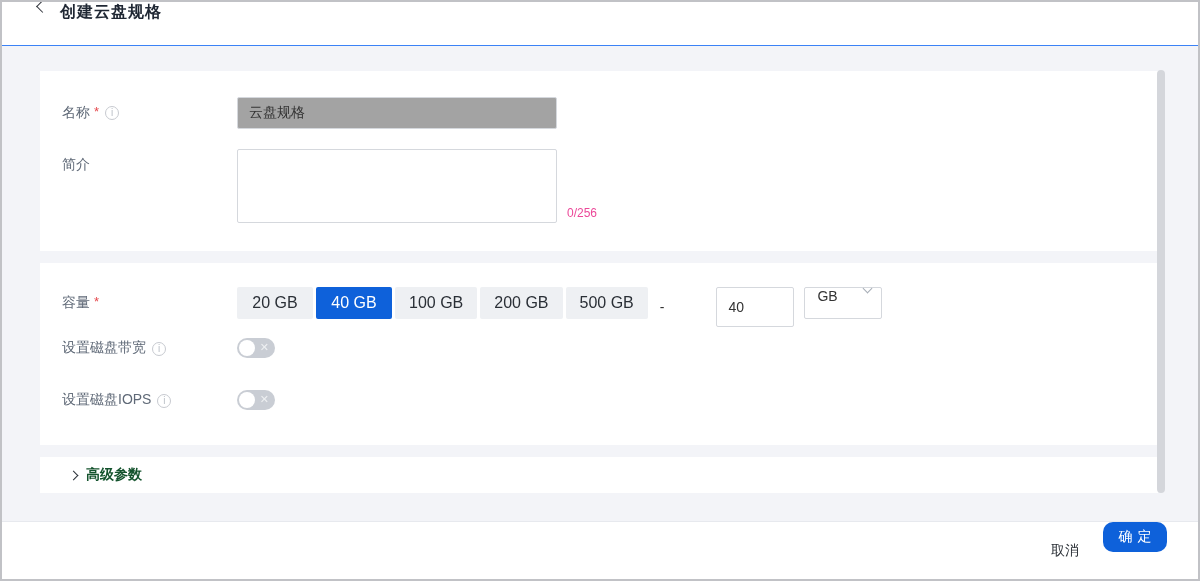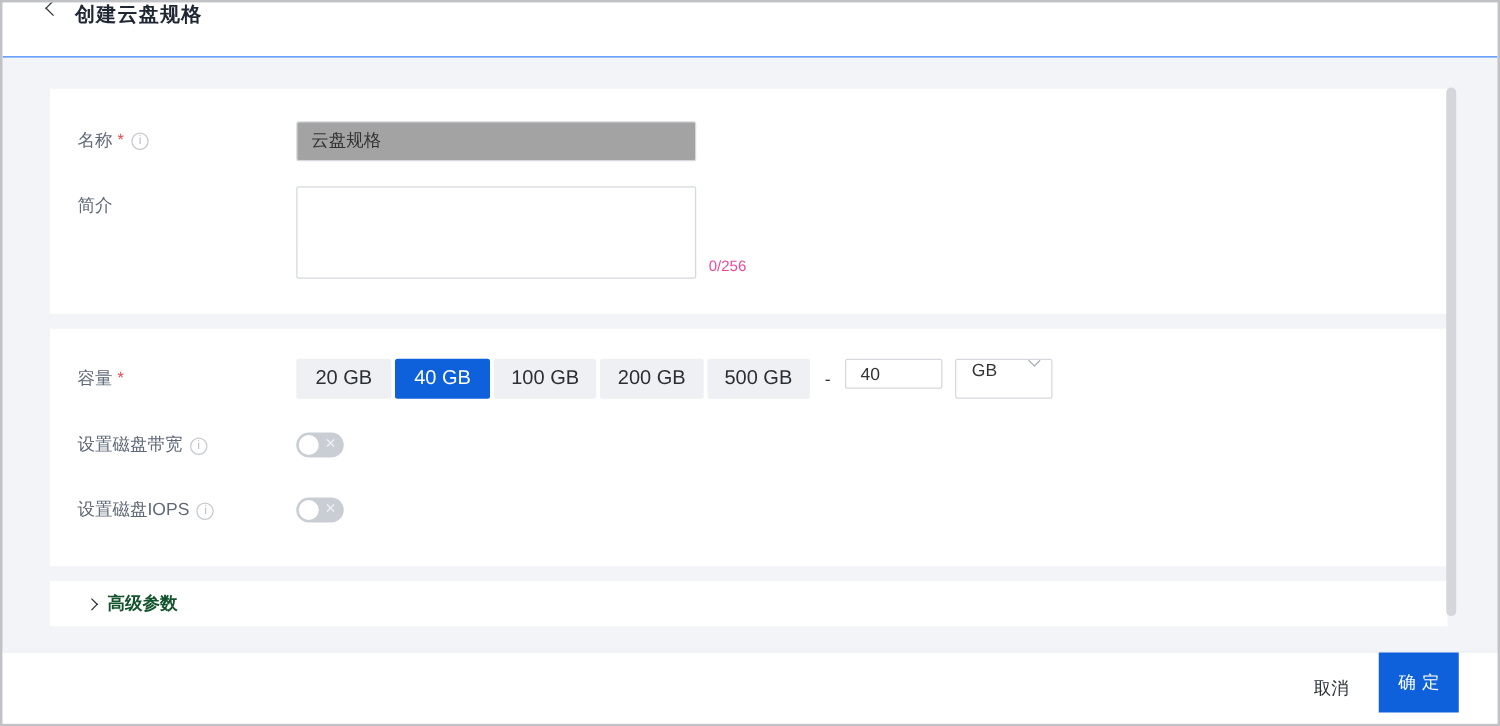--- a/index.html
+++ b/index.html
@@ -67,36 +67,36 @@
   
   .seg-group { display: flex; gap: 3px; }
   .seg-btn {
     min-width: 76px; height: 32px; padding: 0 14px;
     background: #eef0f3; border: none; border-radius: 2px;
     font-size: 16px; color: #2a2f36; cursor: pointer; font-family: inherit;
   }
   .seg-btn.selected { background: var(--accent, #0e61da); color: #fff; }
   .range-dash { align-self: center; margin: 0 12px; color: #333; }
   .num-input {
-    width: 78px; height: 24px; border: 1px solid #d5d8dd; border-radius: 2px;
-    padding: 0 11px; font-size: 14px; color: #333; outline: none; font-family: inherit;
+    width: 78px; height: 40px; border: 1px solid #d5d8dd; border-radius: 2px;
+    padding: 0 11px; font-size: 14px; color: #333; outline: none; font-family: inherit; margin-left: 40px;
   }
   .unit-select {
     width: 78px; height: 32px; margin-left: 10px;
     border: 1px solid #d5d8dd; border-radius: 2px; background: #fff;
     display: flex; justify-content: space-between;
     padding: 0 10px 0 12px; cursor: pointer; color: #333;
   }
   .chevron-down {
     width: 7px; height: 7px; margin-top: -3px;
     border-right: 1.5px solid #a6adb6; border-bottom: 1.5px solid #a6adb6;
     transform: rotate(45deg);
   }
   
-  .row-toggle1 { margin-top: 27px; align-items: center; }
+  .row-toggle1 { margin-top: 11px; align-items: center; }
   .row-toggle2 { margin-top: 32px; align-items: center; }
   .toggle {
     position: relative; width: 38px; height: 20px; border-radius: 10px;
     cursor: pointer; flex: 0 0 auto;
   }
   .toggle.off { background: #c9cdd4; }
   .toggle .knob {
     position: absolute; left: 2px; top: 2px; width: 16px; height: 16px;
     border-radius: 50%; background: #fff;
   }
@@ -122,21 +122,21 @@
     position: absolute; left: 0; right: 0; bottom: 0; height: 58px;
     background: #fff; border-top: 1px solid #e7e9ee;
     display: flex; justify-content: flex-end;
     padding-right: 31px;
   }
   .cancel-btn {
     background: none; border: none; font-size: 14px; color: #2a2f36;
     cursor: pointer; margin-right: 24px; font-family: inherit;
   }
   .confirm-btn {
-    min-width: 64px; height: 48px; border: none; border-radius: 0;
+    min-width: 64px; height: 30px; border: none; border-radius: 10px;
     background: var(--accent, #0e61da); color: #fff; font-size: 14px;
     cursor: pointer; font-family: inherit;
     letter-spacing: 5px; padding: 0 4px 0 9px;
   }
 </style>
 </head>
 <body>
 
 <div class="window">
 

